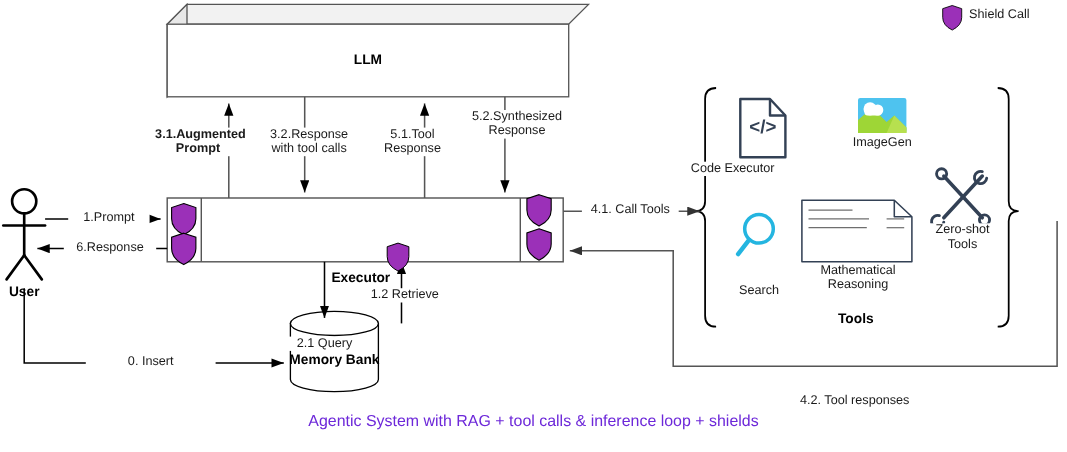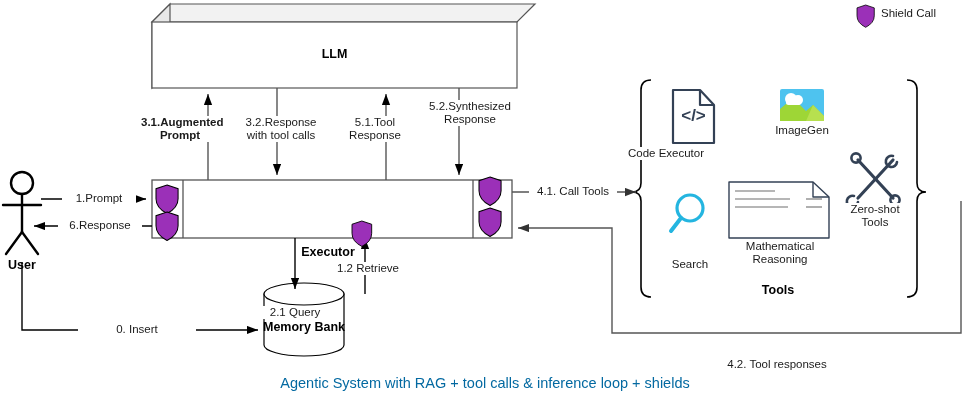--- a/index.html
+++ b/index.html
@@ -159,13 +159,13 @@
 <div class="lbl" style="left:840px;top:203px;width:70px;">Zero-shot
 Tools</div>
 <div class="lbl" style="left:662px;top:258px;width:56px;">Search</div>
 <div class="lbl" style="left:734px;top:240px;width:92px;">Mathematical
 Reasoning</div>
 
 <div class="abs bold" style="left:673px;top:106px;width:41px;text-align:center;font-size:17px;color:#334155;font-family:'Liberation Sans',sans-serif;">&lt;/&gt;</div>
 
 <div class="abs" style="left:881px;top:7px;font-size:11.5px;color:#1a1a1a;">Shield Call</div>
 
-<div class="abs" style="left:0;top:375px;width:970px;text-align:center;font-size:14.5px;color:#0369a1;">Agentic System with RAG + tool calls &amp; inference loop + shields</div>
+<div class="abs" style="left:0;top:375px;width:970px;text-align:center;font-size:14.5px;color:#6d28d9;">Agentic System with RAG + tool calls &amp; inference loop + shields</div>
 
 </body></html>

